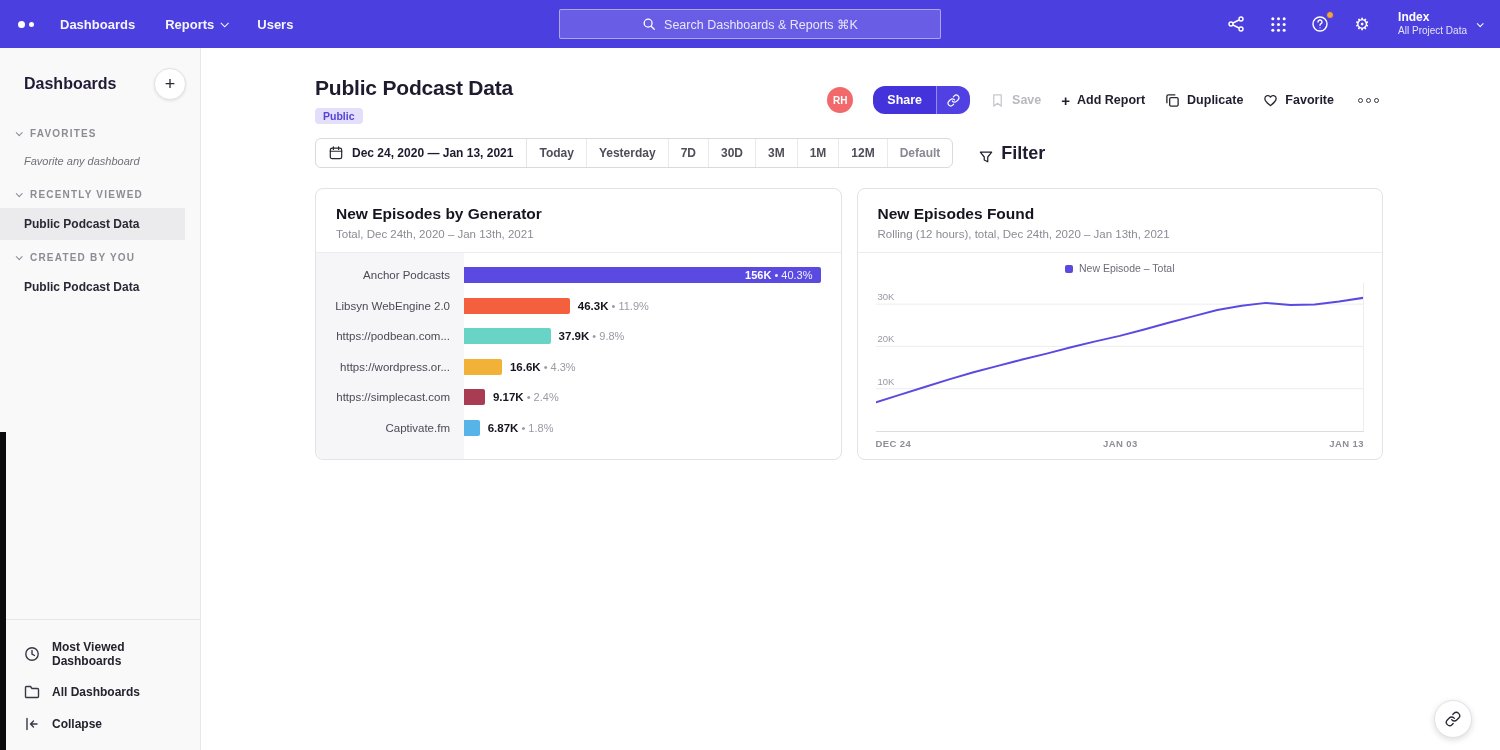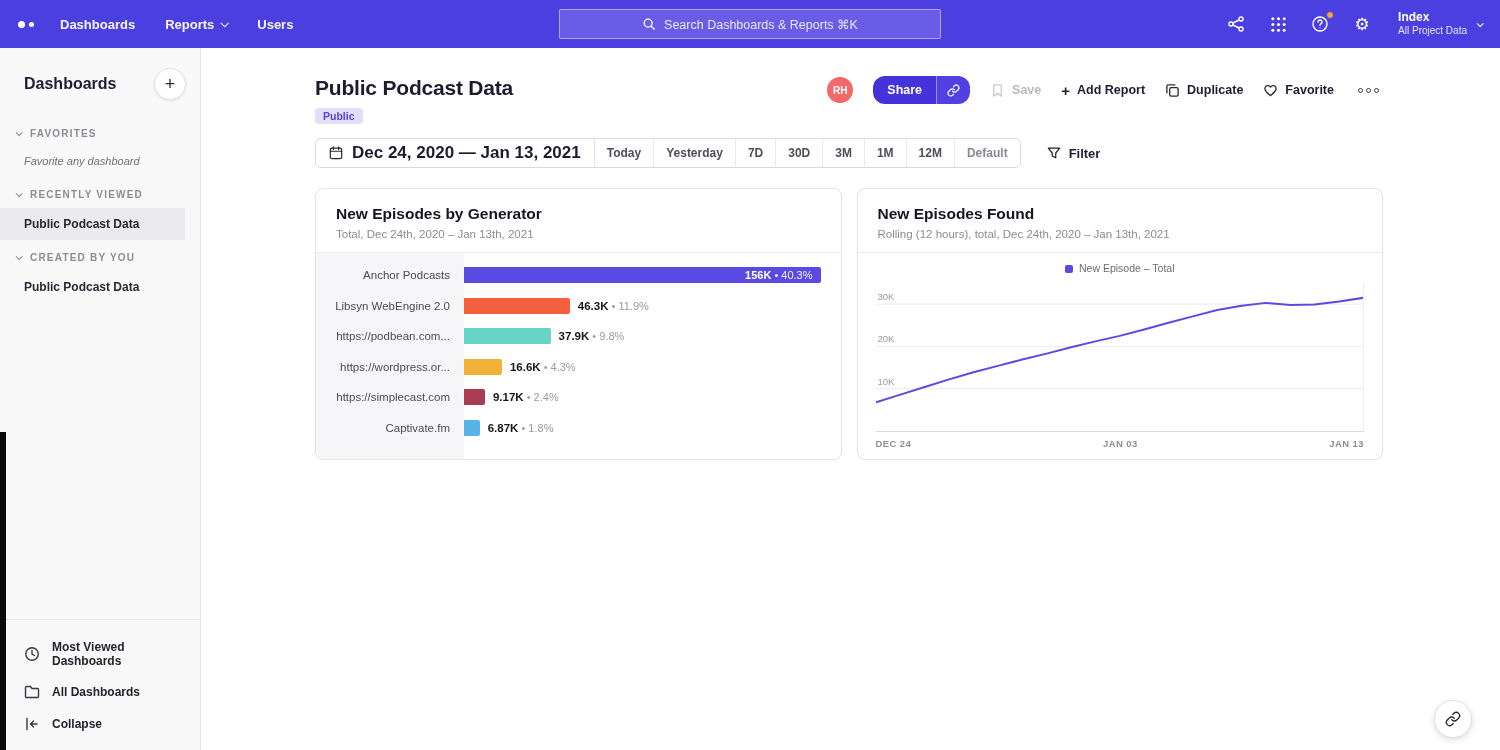--- a/index.html
+++ b/index.html
@@ -43,41 +43,41 @@
   .sb-footer{margin-top:auto;border-top:1px solid #e7e7ea;padding:12px 0 10px}
   .sb-foot-item{display:flex;align-items:center;gap:12px;padding:8px 24px;font-size:12px;font-weight:600;color:#26222e;cursor:pointer}
   .sb-foot-item svg{flex:none;color:#3a3744}
 
   
   .main{flex:1;min-width:0;position:relative;padding:28px 0 0 114px}
   .content{width:1068px}
   .page-header{display:flex;justify-content:space-between;align-items:flex-start}
   .page-title{font-size:21px;font-weight:700;color:#1f1b2e;letter-spacing:-.2px}
   .badge{display:inline-block;margin-top:8px;background:#e3defa;color:#5243d9;font-size:10.5px;font-weight:600;padding:2px 8px;border-radius:4px}
-  .ph-actions{display:flex;align-items:center;gap:20px;}
+  .ph-actions{display:flex;align-items:center;gap:20px;margin-top:10px}
   .avatar{width:26px;height:26px;border-radius:50%;background:#f2696c;color:#fff;font-size:10px;font-weight:700;display:flex;align-items:center;justify-content:center;cursor:pointer}
   .share-group{display:flex;border-radius:12px;overflow:hidden}
   .share-main{background:#4433da;color:#fff;font-size:12.5px;font-weight:600;padding:7px 14px}
   .share-link{background:#5140e2;border-left:1px solid rgba(255,255,255,.4);padding:7px 10px;display:flex;align-items:center;color:#fff}
   .ghost-btn{display:flex;align-items:center;gap:7px;font-size:12.5px;font-weight:600;color:#211d30}
   .ghost-btn svg{color:#2a2733}
   .ghost-btn.disabled{color:#b9b8bf}.ghost-btn.disabled svg{color:#c9c8ce}
   .plus{font-size:15px;font-weight:600;line-height:1}
   .more-btn{display:flex;gap:3px;align-items:center;padding:4px}
   .odot{width:5px;height:5px;border-radius:50%;border:1.3px solid #3a3744;display:inline-block}
 
   
   .toolbar{margin-top:14px;display:flex;align-items:center}
   .datebar{display:flex;align-items:stretch;border:1px solid #d9d9de;border-radius:6px;overflow:hidden;background:#fff;height:30px}
-  .date-main{display:flex;align-items:center;gap:9px;padding:0 13px;font-size:17px;font-weight:700;color:#1f1b2e;border-right:1px solid #e3e3e8;cursor:pointer}
+  .date-main{display:flex;align-items:center;gap:9px;padding:0 13px;font-size:12px;font-weight:700;color:#1f1b2e;border-right:1px solid #e3e3e8;cursor:pointer}
   .date-main svg{color:#2a2733}
   .preset{padding:0 12px;font-size:12px;font-weight:600;color:#4f4d58;border-right:1px solid #e9e9ee;display:flex;align-items:center}
   .preset:last-child{border-right:0}
   .preset.muted{color:#8a8892}
-  .filter-btn{margin-left:26px;display:flex;align-items:flex-start;gap:8px;font-size:13px;font-weight:700;color:#211d30}
+  .filter-btn{margin-left:26px;display:flex;align-items:flex-end;gap:8px;font-size:18px;font-weight:700;color:#211d30}
 
   
   .cards{margin-top:20px;display:flex;gap:15px}
   .card{flex:1;height:272px;border:1px solid #e2e2e7;border-radius:8px;background:#fff;display:flex;flex-direction:column;min-width:0}
   .card-header{padding:16px 20px 12px;border-bottom:1px solid #ececf0}
   .card-title{font-size:15.5px;font-weight:700;color:#17141f}
   .card-sub{font-size:11.5px;color:#8c8a94;margin-top:5px}
 
   
   .bar-body{flex:1;padding:7px 20px 0 0;background:linear-gradient(90deg,#f6f6f8 0,#f6f6f8 148px,transparent 148px);border-radius:0 0 8px 8px}

